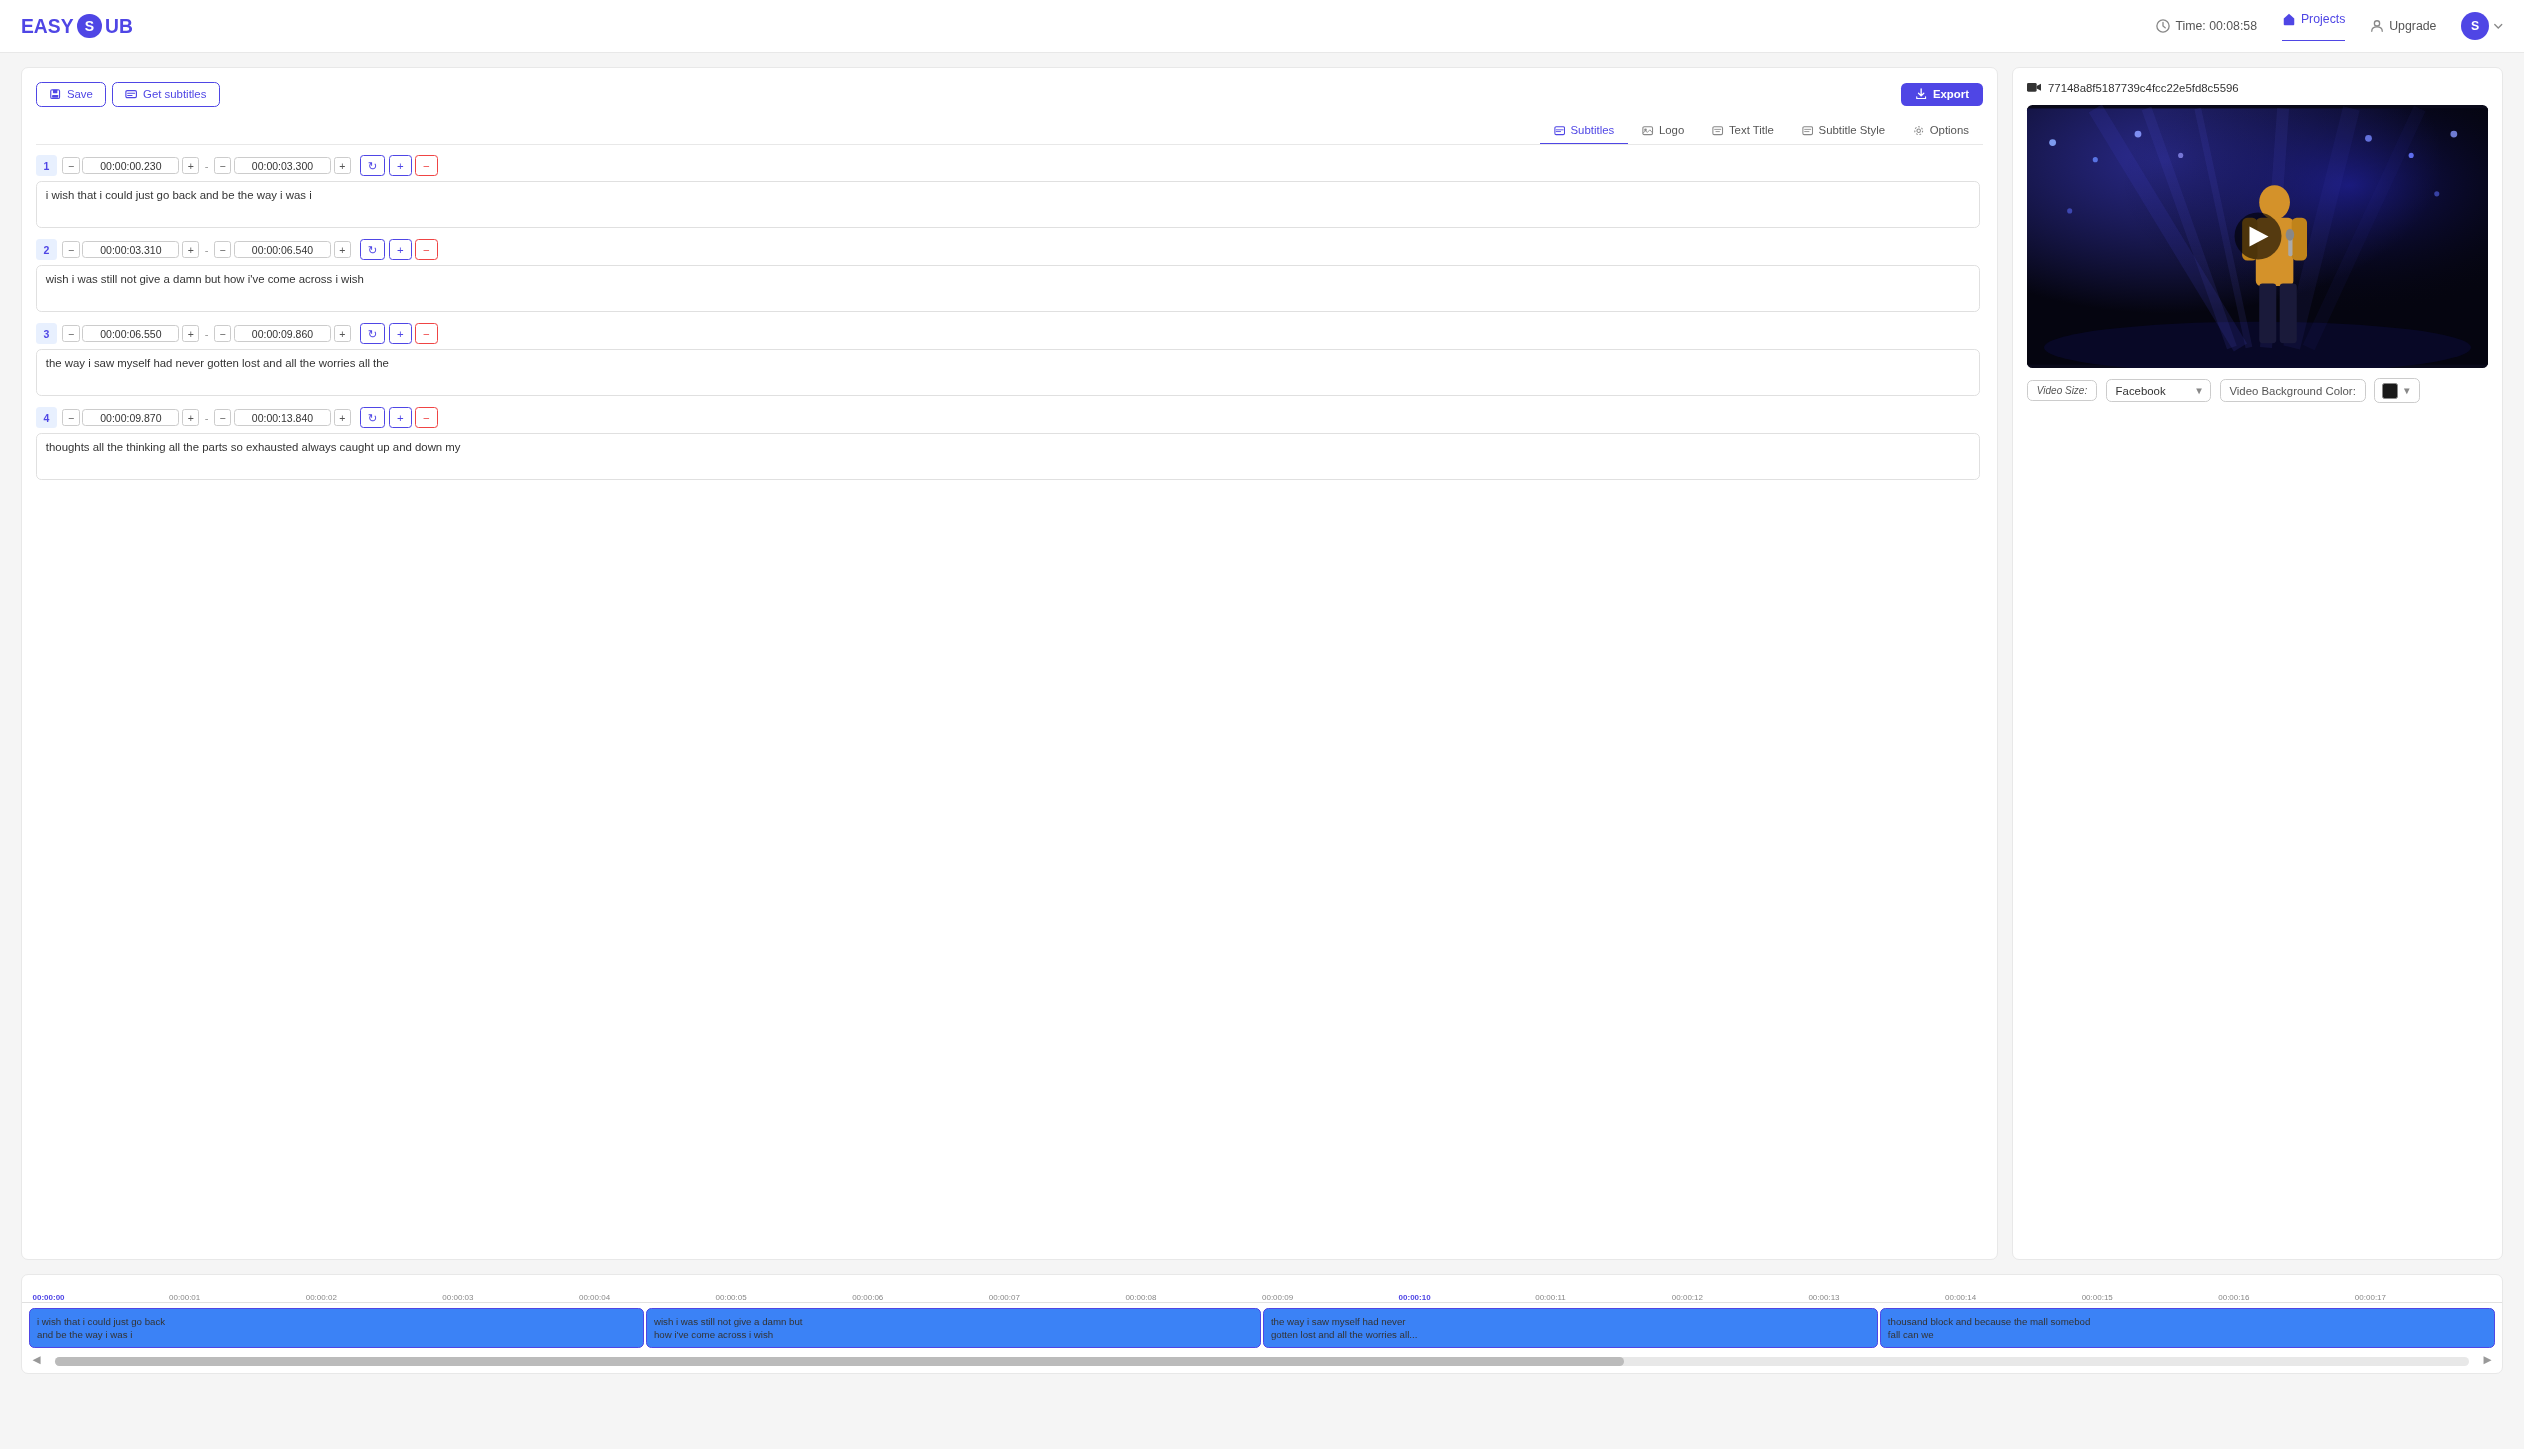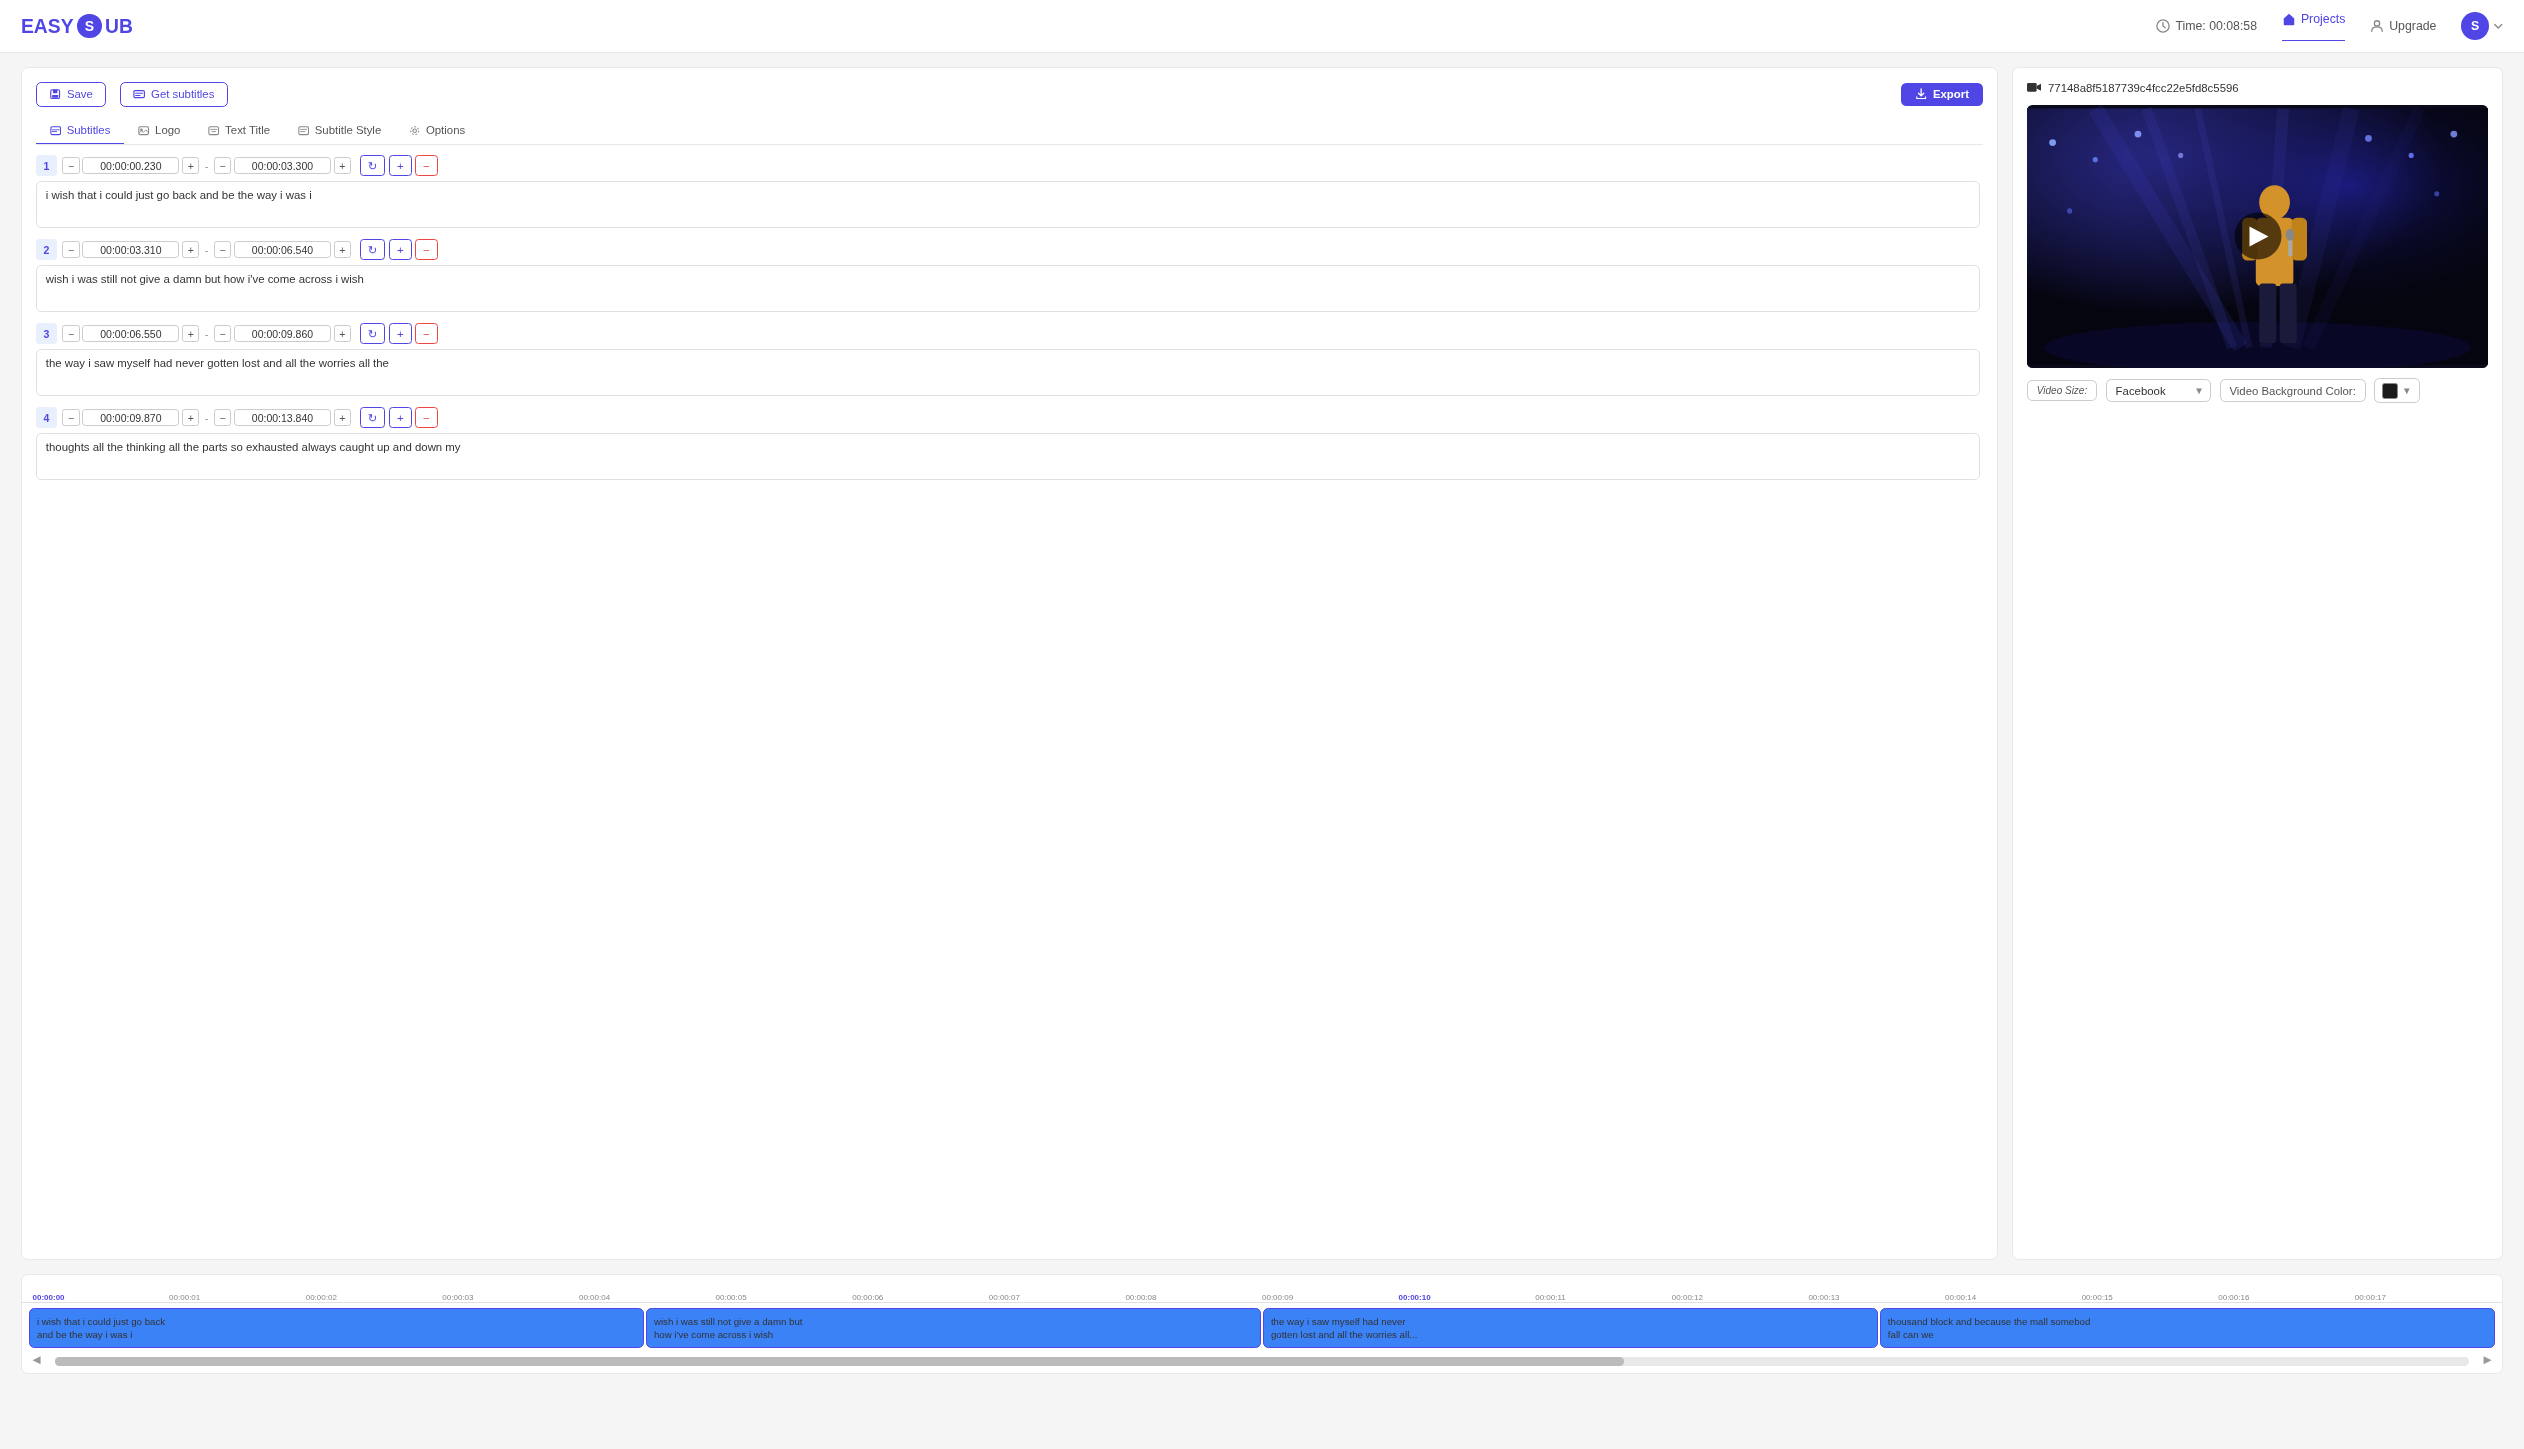--- a/index.html
+++ b/index.html
@@ -16,27 +16,27 @@
     .header-upgrade { display: flex; align-items: center; gap: 5.3px; color: #555; font-size: 12.3px; cursor: pointer; }
     .header-avatar { width: 28px; height: 28px; border-radius: 50%; background: #4f46e5; color: #fff; display: flex; align-items: center; justify-content: center; font-weight: 700; font-size: 12.3px; cursor: pointer; }
     .header-avatar-wrap { display: flex; align-items: center; gap: 3.5px; cursor: pointer; }
 
     
     .main { display: flex; gap: 14px; padding: 14px 21px; min-height: calc(100vh - 53px - 175px); }
 
     
     .left-panel { flex: 1; background: #fff; border-radius: 7px; border: 0.9px solid #e8e8e8; padding: 14px; display: flex; flex-direction: column; gap: 10.5px; }
     .toolbar { display: flex; justify-content: space-between; align-items: center; }
-    .toolbar-left { display: flex; gap: 14px; }
+    .toolbar-left { display: flex; gap: 6px; }
     .btn-save { display: flex; align-items: center; gap: 5.3px; border: 0.9px solid #4f46e5; color: #4f46e5; background: #fff; border-radius: 5.3px; padding: 5.3px 12.3px; cursor: pointer; font-size: 11.4px; }
     .btn-get-subtitles { display: flex; align-items: center; gap: 5.3px; border: 0.9px solid #4f46e5; color: #4f46e5; background: #fff; border-radius: 5.3px; padding: 5.3px 12.3px; cursor: pointer; font-size: 11.4px; }
     .btn-export { display: flex; align-items: center; gap: 5.3px; background: #4f46e5; color: #fff; border: none; border-radius: 5.3px; padding: 5.3px 14px; cursor: pointer; font-size: 11.4px; font-weight: 600; }
 
     
-    .tabs { display: flex; border-bottom: 0.9px solid #e8e8e8; gap: 0; }
+    .tabs { display: flex; border-bottom: 0.9px solid #e8e8e8; gap: 0; justify-content: flex-end; }
     .tab { display: flex; align-items: center; gap: 5.3px; padding: 7px 14px; cursor: pointer; font-size: 11.4px; color: #555; border-bottom: 1.8px solid transparent; margin-bottom: -0.9px; }
     .tab.active { color: #4f46e5; border-bottom: 1.8px solid #4f46e5; }
 
     
     .subtitle-list { overflow-y: auto; max-height: 368px; display: flex; flex-direction: column; gap: 10.5px; padding-right: 3.5px; }
     .subtitle-item { display: flex; flex-direction: column; gap: 5.3px; }
     .subtitle-row { display: flex; align-items: center; gap: 5.3px; }
     .subtitle-num { background: #e8f0fe; color: #4f46e5; border-radius: 3.5px; width: 21px; height: 21px; display: flex; align-items: center; justify-content: center; font-size: 10.5px; font-weight: 600; flex-shrink: 0; }
     .time-ctrl { display: flex; align-items: center; gap: 2.6px; }
     .time-btn { width: 17.5px; height: 17.5px; border: 0.9px solid #ccc; background: #fff; border-radius: 2.6px; cursor: pointer; display: flex; align-items: center; justify-content: center; font-size: 10.5px; color: #555; }

